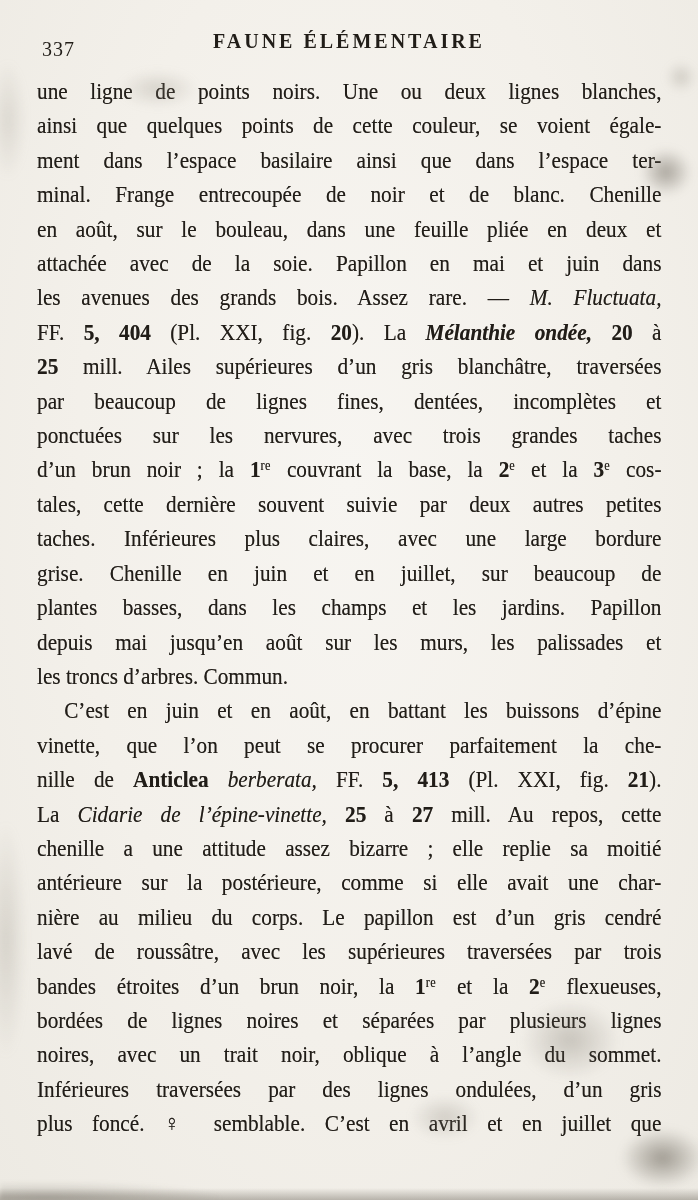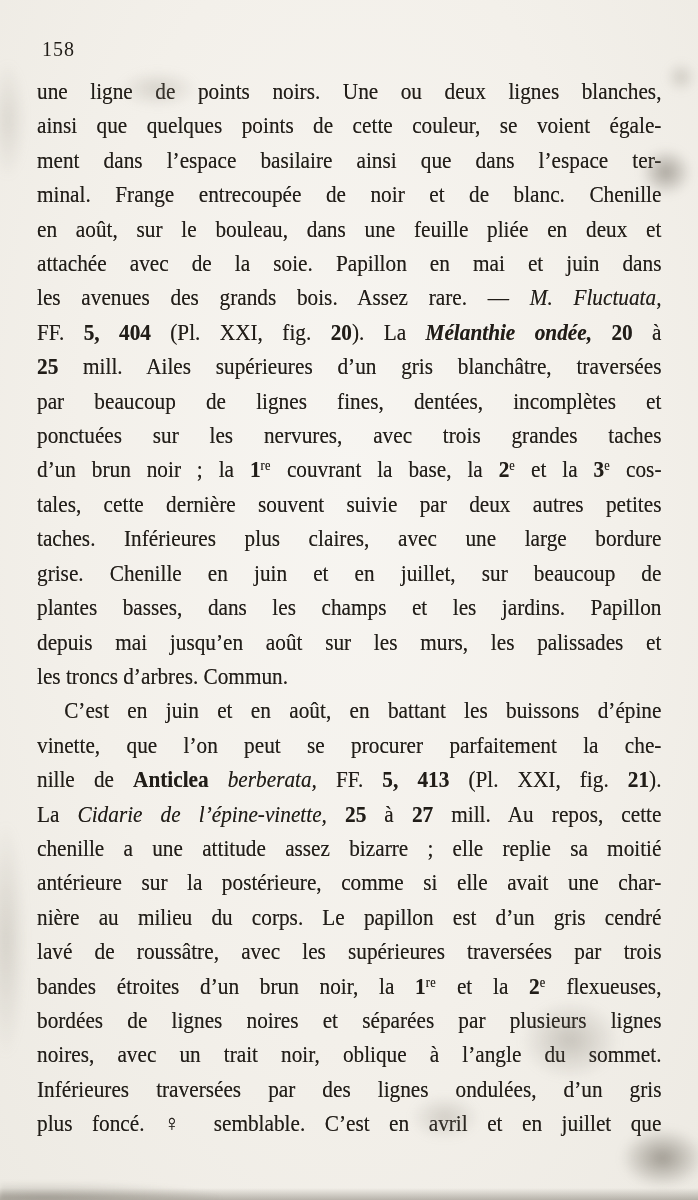--- a/index.html
+++ b/index.html
@@ -74,21 +74,22 @@
     background:radial-gradient(ellipse at 20% 100%,rgba(96,90,79,0.35),transparent 75%);
     filter:blur(2px);pointer-events:none;
   }
 </style>
 </head>
 <body>
 
 <div class="page">
 
   <div class="header-row">
-    <div class="page-number">158</div>
+    <div class="page-number">337</div>
+    <div class="running-title">FAUNE ÉLÉMENTAIRE</div>
   </div>
 
   <div class="text-block">
       <div class="line"><span class="seg">une ligne de points noirs. Une ou deux lignes blanches,</span></div>
       <div class="line"><span class="seg">ainsi que quelques points de cette couleur, se voient égale-</span></div>
       <div class="line"><span class="seg">ment dans l’espace basilaire ainsi que dans l’espace ter-</span></div>
       <div class="line"><span class="seg">minal. Frange entrecoupée de noir et de blanc. Chenille</span></div>
       <div class="line"><span class="seg">en août, sur le bouleau, dans une feuille pliée en deux et</span></div>
       <div class="line"><span class="seg">attachée avec de la soie. Papillon en mai et juin dans</span></div>
       <div class="line"><span class="seg">les avenues des grands bois. Assez rare. — </span><span class="seg-i">M. Fluctuata,</span></div>

